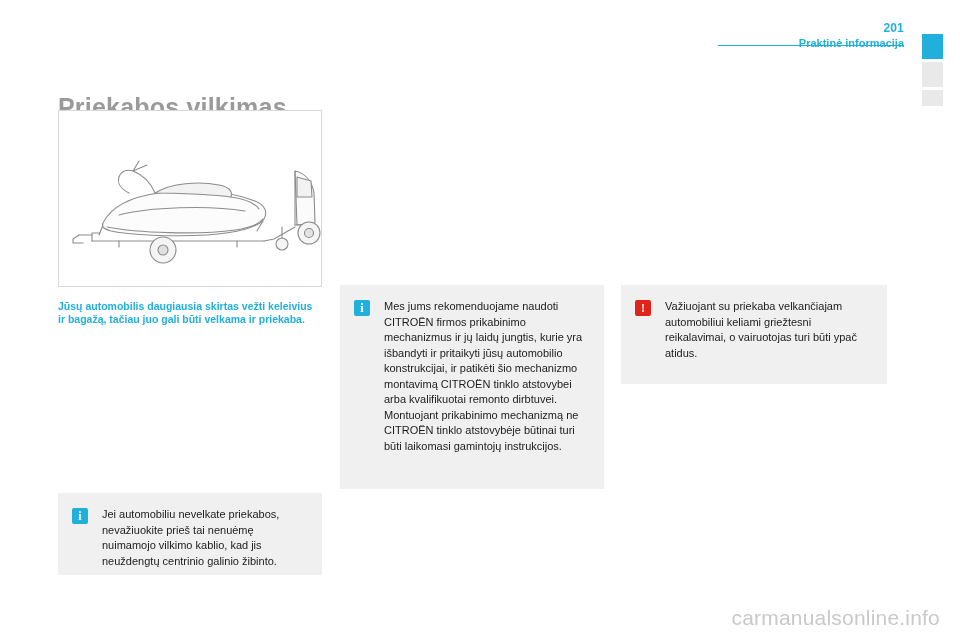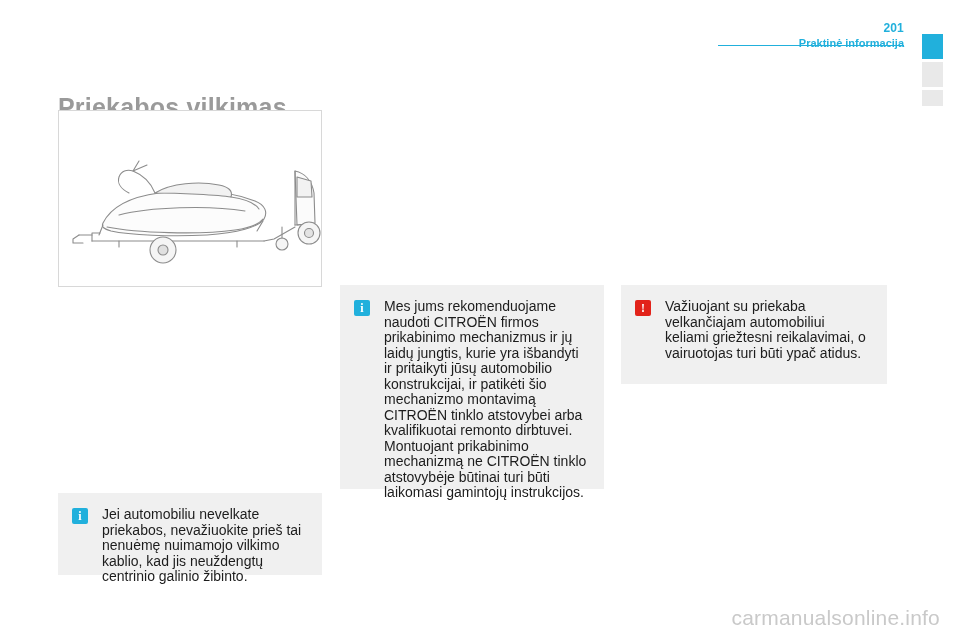--- a/index.html
+++ b/index.html
@@ -102,21 +102,21 @@
   }
 
   
   .note-box {
     position: absolute;
     background: #f0f0f0;
     box-sizing: border-box;
     padding: 14px 16px 14px 44px;
   }
   .note-box .note-text {
-    font-size: 14px;
+    font-size: 11px;
     color: #1c1c1c;
     line-height: 15.5px;
   }
   .note-icon {
     position: absolute;
     left: 14px;
     top: 15px;
     width: 16px;
     height: 16px;
   }
@@ -208,20 +208,21 @@
         <path d="M60 104 C90 96 150 94 186 100"></path>
         <path d="M172 86 C186 88 196 92 200 98"></path>
 
         <path d="M40 124 L44 114 M198 120 L204 110"></path>
         <path d="M33 124 L20 124"></path>
         <path d="M20 124 L14 128 L14 132 L24 132"></path>
       </g>
     </svg>
   </div>
 
+  <p class="intro-text">Jūsų automobilis daugiausia skirtas vežti keleivius ir bagažą, tačiau juo gali būti velkama ir priekaba.</p>
 
   <div class="note-box" id="note-left">
     <div class="note-icon icon-info">i</div>
     <div class="note-text">Jei automobiliu nevelkate priekabos, nevažiuokite prieš tai nenuėmę nuimamojo vilkimo kablio, kad jis neuždengtų centrinio galinio žibinto.</div>
   </div>
 
   <div class="note-box" id="note-mid">
     <div class="note-icon icon-info">i</div>
     <div class="note-text" style="white-space: pre-line;">Mes jums rekomenduojame naudoti CITROËN firmos prikabinimo mechanizmus ir jų laidų jungtis, kurie yra išbandyti ir pritaikyti jūsų automobilio konstrukcijai, ir patikėti šio mechanizmo montavimą CITROËN tinklo atstovybei arba kvalifikuotai remonto dirbtuvei.
 Montuojant prikabinimo mechanizmą ne CITROËN tinklo atstovybėje būtinai turi būti laikomasi gamintojų instrukcijos.</div>

